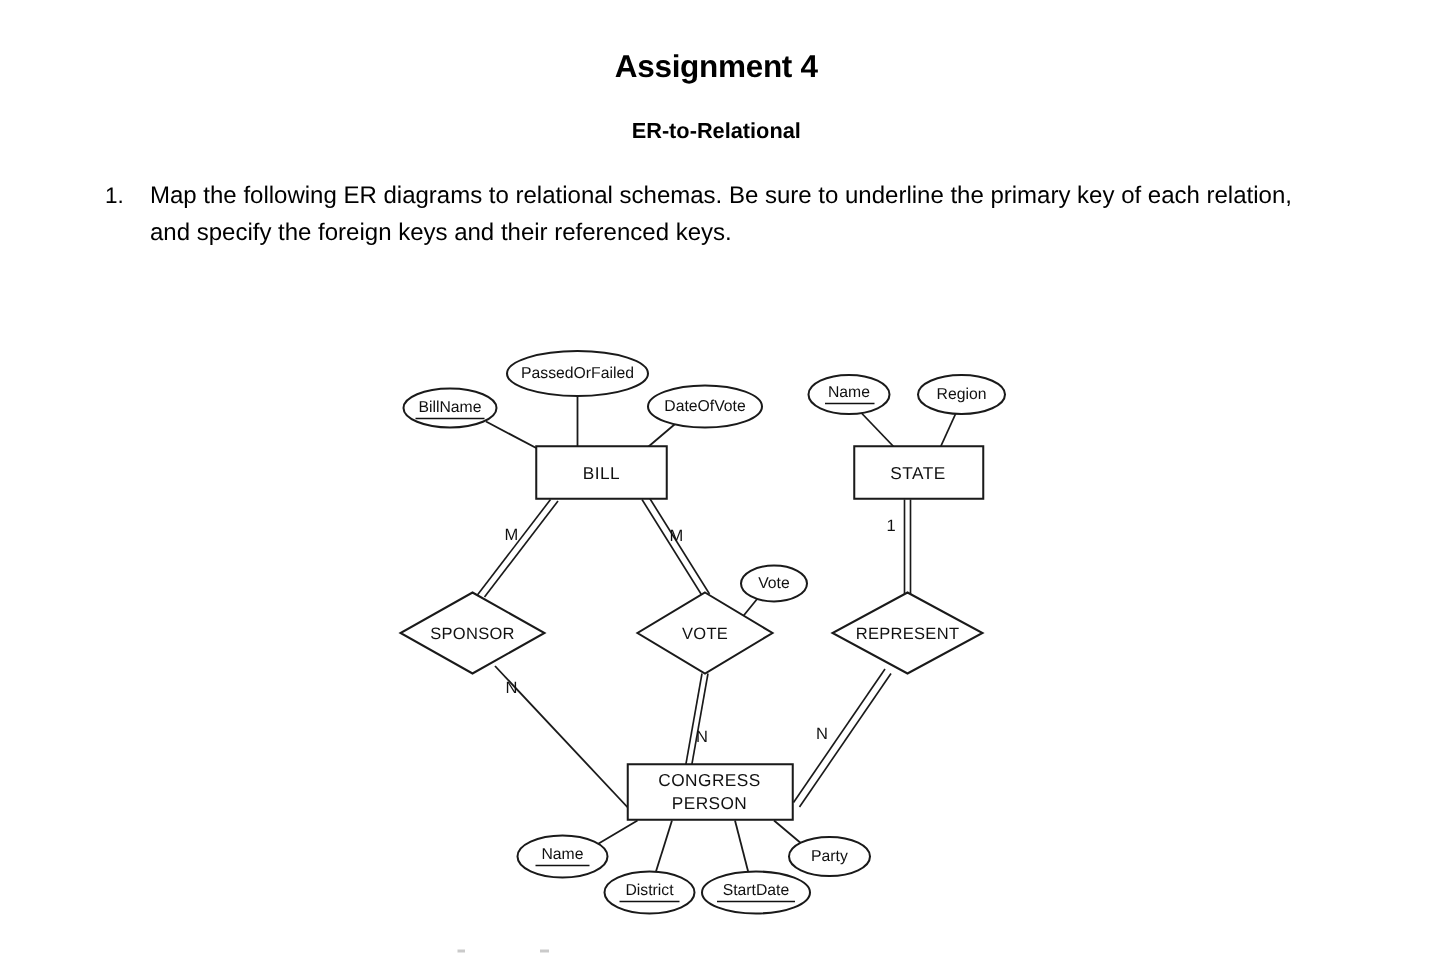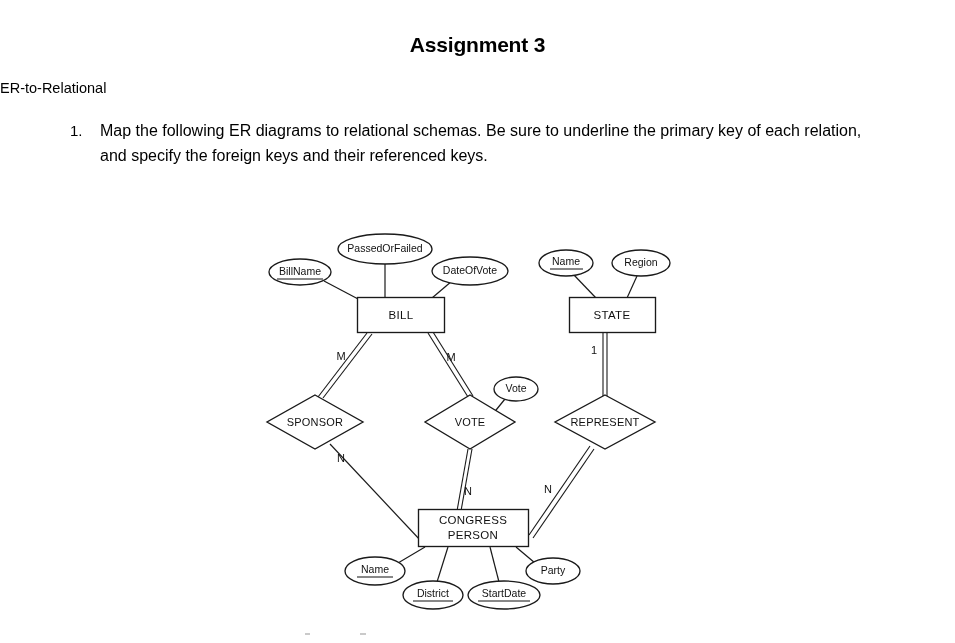--- a/index.html
+++ b/index.html
@@ -25,23 +25,23 @@
   }
   #assignment-title {
     text-align: center;
     font-size: 21px;
     font-weight: bold;
     letter-spacing: -0.2px;
     margin-top: 33px;
     color: #000;
   }
   #subtitle {
-    text-align: left;
+    text-align: center;
     font-size: 14.5px;
-    font-weight: normal;
+    font-weight: bold;
     margin-top: 23px;
     color: #000;
   }
 
   
   #question-block {
     position: absolute;
     left: 70px;
     top: 118px;
     width: 810px;
@@ -120,21 +120,21 @@
     stroke-width: 1;
   }
   .smudge {
     fill: #8a8a8a;
   }
 </style>
 </head>
 <body>
 
 <div id="doc-header">
-  <div id="assignment-title">Assignment 3</div>
+  <div id="assignment-title">Assignment 4</div>
   <div id="subtitle">ER-to-Relational</div>
 </div>
 
 <div id="question-block">
   <div id="question-number">1.</div>
   <div id="question-text">Map the following ER diagrams to relational schemas. Be sure to underline the primary key of each relation, and specify the foreign keys and their referenced keys.</div>
 </div>
 
 <div id="er-diagram">
   <svg width="955" height="643" viewBox="0 0 955 643" xmlns="http://www.w3.org/2000/svg">

